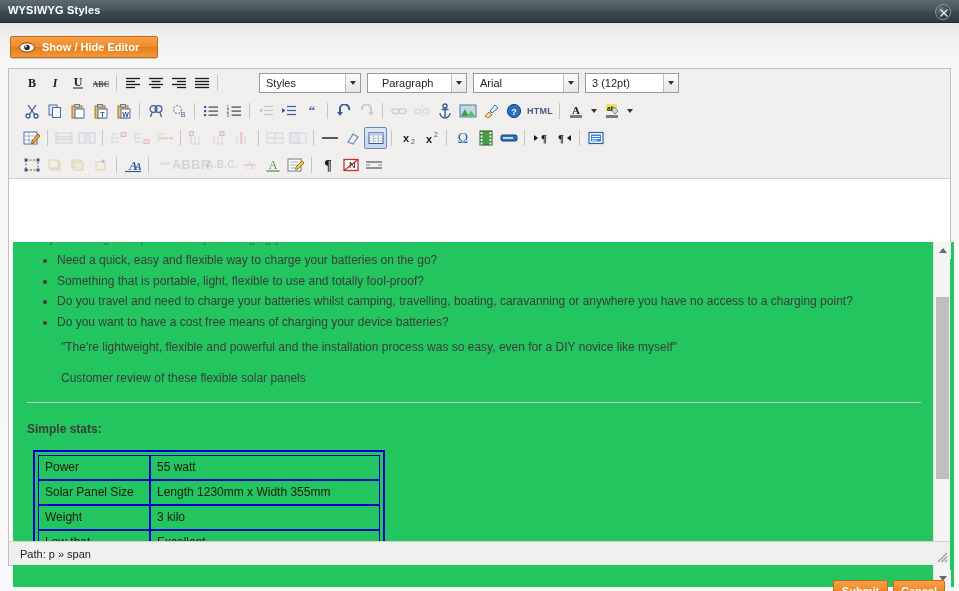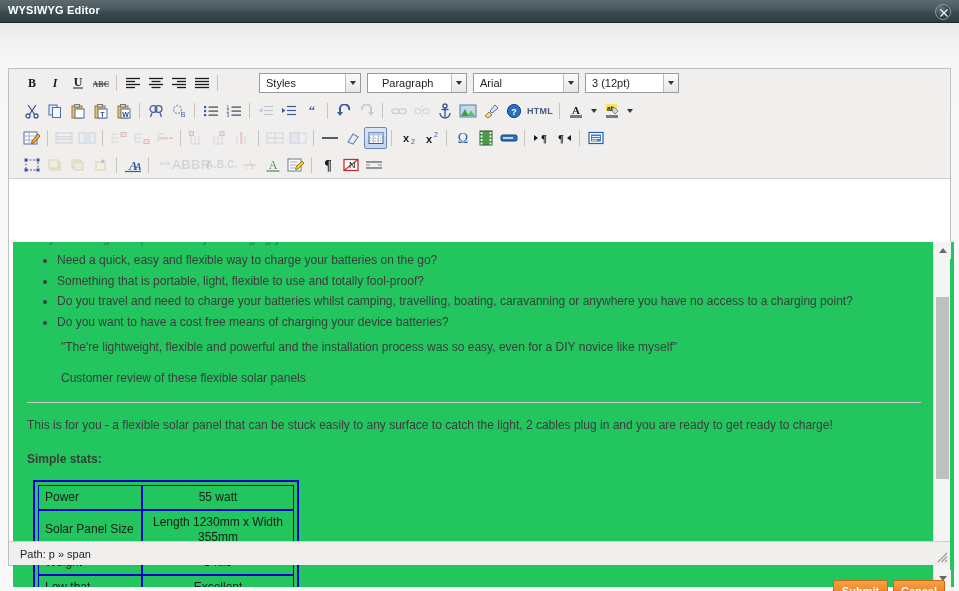--- a/index.html
+++ b/index.html
@@ -160,22 +160,22 @@
     border-collapse: separate; border-spacing: 0;
     border: 2px solid #0000c8;
     padding: 3px;
   }
   table.stats td {
     border: 1px solid #0000c8;
     font-size: 12px; color: #1a1a1a;
     padding: 4px 6px; height: 21px;
     vertical-align: middle;
   }
-  table.stats td.k { width: 104px; }
-  table.stats td.v { width: 152px; text-align: center; }
+  table.stats td.k { width: 112px; }
+  table.stats td.v { width: 230px; }
 
   
   #vscroll {
     position: absolute; right: 0; top: 173px;
     width: 17px; height: 345px;
     background: #f4f4f4; border-left: 1px solid #e2e2e2;
   }
   .sb-btn {
     width: 17px; height: 17px; background: #f4f4f4;
     display: flex; align-items: center; justify-content: center;
@@ -218,30 +218,40 @@
     display: flex; align-items: center; justify-content: center;
     cursor: pointer;
   }
   #submit-btn { left: 833px; width: 55px; }
   #cancel-btn { left: 893px; width: 52px; }
 </style>
 </head>
 <body>
 
 <div id="titlebar">
-  <span class="title">WYSIWYG Editor</span>
+  <span class="title">WYSIWYG Styles</span>
   <div id="close-btn">
     <svg width="10" height="10" viewBox="0 0 10 10">
       <path d="M1.5 1.5 L8.5 8.5 M8.5 1.5 L1.5 8.5" stroke="#e8eef0" stroke-width="1.4" fill="none"></path>
     </svg>
   </div>
 </div>
 
 <div id="page">
 
+  <div id="showhide">
+    <span class="eye-icon">
+      <svg width="16" height="11" viewBox="0 0 16 11">
+        <ellipse cx="8" cy="5.5" rx="7.4" ry="4.6" fill="#ffffff" stroke="#7a3d06" stroke-width="1"></ellipse>
+        <circle cx="8" cy="5.5" r="2.8" fill="#2b2b2b"></circle>
+        <circle cx="7" cy="4.4" r="0.9" fill="#ffffff"></circle>
+      </svg>
+    </span>
+    <span>Show / Hide Editor</span>
+  </div>
 
   <div id="editor">
 
     <div id="toolbars">
 
       <div class="tb-row r1">
         <div class="tbtn">
           <svg width="14" height="14" viewBox="0 0 14 14">
               <text x="7" y="11" font-family="Liberation Serif, serif" font-size="12" font-weight="bold" text-anchor="middle" fill="#1a1a1a">B</text>
             </svg>
@@ -840,21 +850,20 @@
         <div class="cutline">Are you looking for a portable way of charging your devices?</div>
         <ul>
           <li>Need a quick, easy and flexible way to charge your batteries on the go?</li>
           <li>Something that is portable, light, flexible to use and totally fool-proof?</li>
           <li>Do you travel and need to charge your batteries whilst camping, travelling, boating, caravanning or anywhere you have no access to a charging point?</li>
           <li>Do you want to have a cost free means of charging your device batteries?</li>
         </ul>
         <div class="quote">"The're lightweight, flexible and powerful and the installation process was so easy, even for a DIY novice like myself"</div>
         <div class="review">Customer review of these flexible solar panels</div>
         <hr>
-        <div class="lead">This is for you - a flexible solar panel that can be stuck easily to any surface to catch the light, 2 cables plug in and you are ready to get ready to charge!</div>
         <div class="stats-head">Simple stats:</div>
         <table class="stats">
           <tbody>
               <tr>
             <td class="k">Power</td>
             <td class="v">55 watt</td>
           </tr>
           <tr>
             <td class="k">Solar Panel Size</td>
             <td class="v">Length 1230mm x Width 355mm</td>

